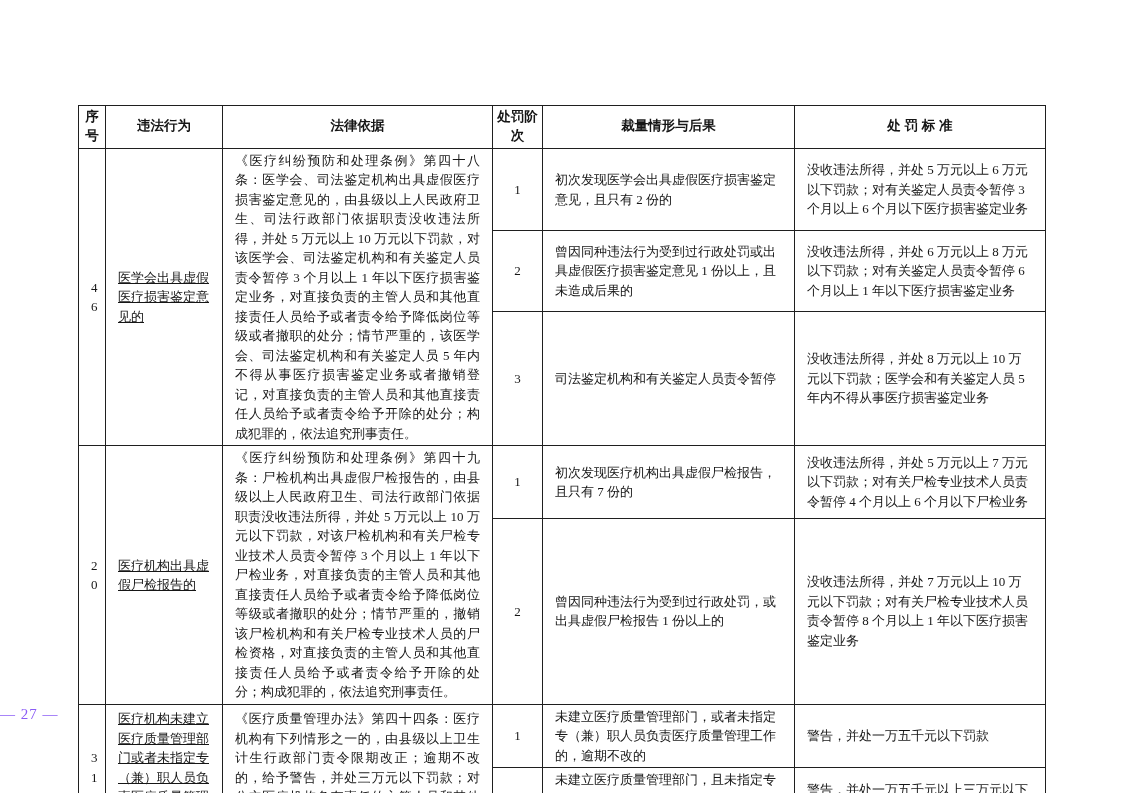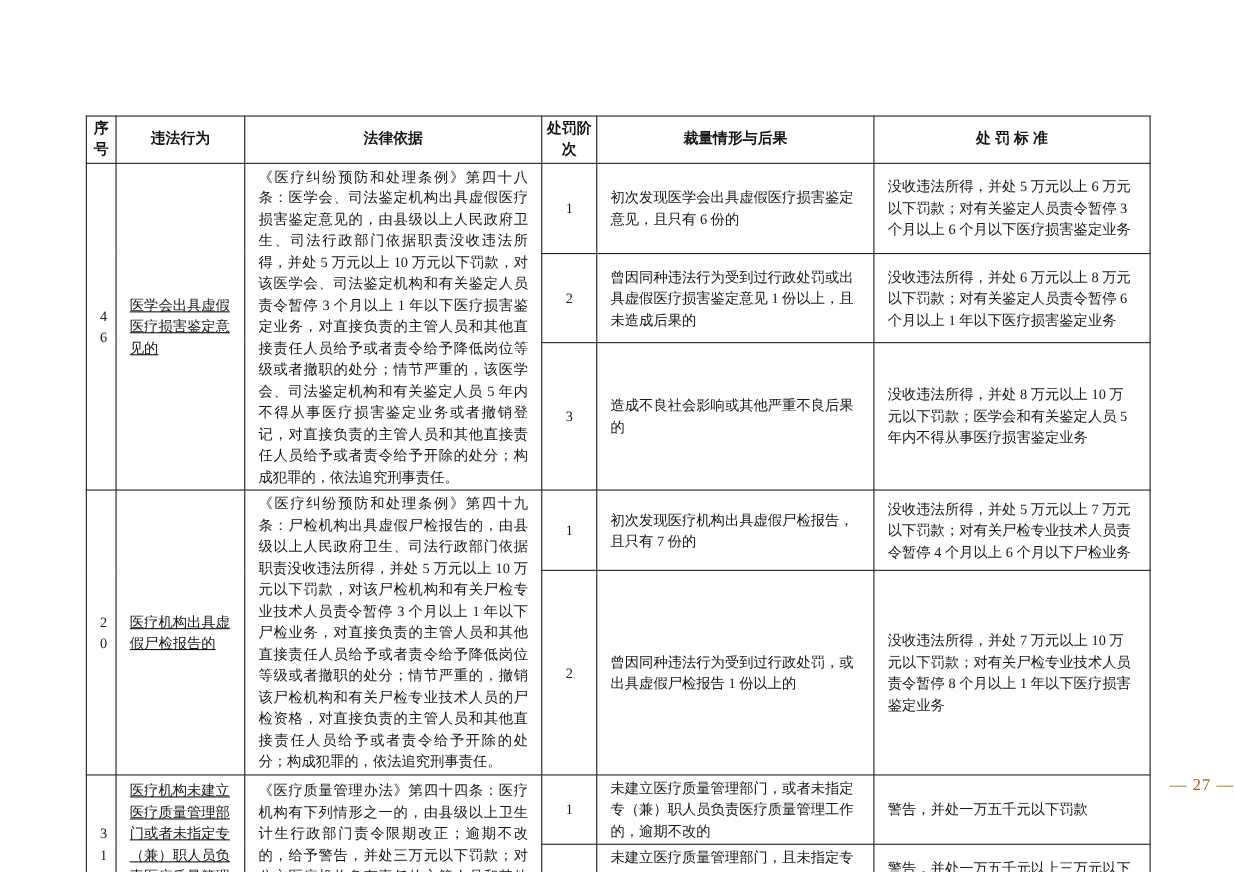--- a/index.html
+++ b/index.html
@@ -52,23 +52,23 @@
   tr.h-r29c { height: 106px; }
   tr.h-r30a { height: 58px; }
   tr.h-r30b { height: 163px; }
   tr.h-r31a { height: 42px; }
   tr.h-r31b { height: 60px; }
   .footer {
     position: absolute;
     top: 706px;
     left: 0;
     width: 1122px;
-    text-align: right;
+    text-align: left;
     font-size: 15px;
-    color: #a16207;
+    color: #8b5cf6;
     letter-spacing: 1px;
   }
 </style>
 </head>
 <body>
 
 <div class="sheet">
 
   <table class="penalty-table">
     <colgroup>
@@ -88,31 +88,31 @@
       <th>处罚阶次</th>
       <th>裁量情形与后果</th>
       <th>处 罚 标 准</th>
     </tr>
 
     <tr class="h-r29a">
       <td rowspan="3" class="cell-center">46</td>
       <td rowspan="3" class="cell-left violation">医学会出具虚假医疗损害鉴定意见的</td>
       <td rowspan="3" class="cell-justify">《医疗纠纷预防和处理条例》第四十八条：医学会、司法鉴定机构出具虚假医疗损害鉴定意见的，由县级以上人民政府卫生、司法行政部门依据职责没收违法所得，并处 5 万元以上 10 万元以下罚款，对该医学会、司法鉴定机构和有关鉴定人员责令暂停 3 个月以上 1 年以下医疗损害鉴定业务，对直接负责的主管人员和其他直接责任人员给予或者责令给予降低岗位等级或者撤职的处分；情节严重的，该医学会、司法鉴定机构和有关鉴定人员 5 年内不得从事医疗损害鉴定业务或者撤销登记，对直接负责的主管人员和其他直接责任人员给予或者责令给予开除的处分；构成犯罪的，依法追究刑事责任。</td>
       <td class="cell-center">1</td>
-      <td class="cell-left">初次发现医学会出具虚假医疗损害鉴定意见，且只有 6 份的</td>
+      <td class="cell-left">初次发现医学会出具虚假医疗损害鉴定意见，且只有 2 份的</td>
       <td class="cell-left">没收违法所得，并处 5 万元以上 6 万元以下罚款；对有关鉴定人员责令暂停 3 个月以上 6 个月以下医疗损害鉴定业务</td>
     </tr>
     <tr class="h-r29b">
       <td class="cell-center">2</td>
       <td class="cell-left">曾因同种违法行为受到过行政处罚或出具虚假医疗损害鉴定意见 1 份以上，且未造成后果的</td>
       <td class="cell-left">没收违法所得，并处 6 万元以上 8 万元以下罚款；对有关鉴定人员责令暂停 6 个月以上 1 年以下医疗损害鉴定业务</td>
     </tr>
     <tr class="h-r29c">
       <td class="cell-center">3</td>
-      <td class="cell-left">造成不良社会影响或其他严重不良后果的</td>
+      <td class="cell-left">司法鉴定机构和有关鉴定人员责令暂停</td>
       <td class="cell-left">没收违法所得，并处 8 万元以上 10 万元以下罚款；医学会和有关鉴定人员 5 年内不得从事医疗损害鉴定业务</td>
     </tr>
 
     <tr class="h-r30a">
       <td rowspan="2" class="cell-center">20</td>
       <td rowspan="2" class="cell-left violation">医疗机构出具虚假尸检报告的</td>
       <td rowspan="2" class="cell-justify">《医疗纠纷预防和处理条例》第四十九条：尸检机构出具虚假尸检报告的，由县级以上人民政府卫生、司法行政部门依据职责没收违法所得，并处 5 万元以上 10 万元以下罚款，对该尸检机构和有关尸检专业技术人员责令暂停 3 个月以上 1 年以下尸检业务，对直接负责的主管人员和其他直接责任人员给予或者责令给予降低岗位等级或者撤职的处分；情节严重的，撤销该尸检机构和有关尸检专业技术人员的尸检资格，对直接负责的主管人员和其他直接责任人员给予或者责令给予开除的处分；构成犯罪的，依法追究刑事责任。</td>
       <td class="cell-center">1</td>
       <td class="cell-left">初次发现医疗机构出具虚假尸检报告，且只有 7 份的</td>
       <td class="cell-left">没收违法所得，并处 5 万元以上 7 万元以下罚款；对有关尸检专业技术人员责令暂停 4 个月以上 6 个月以下尸检业务</td>

